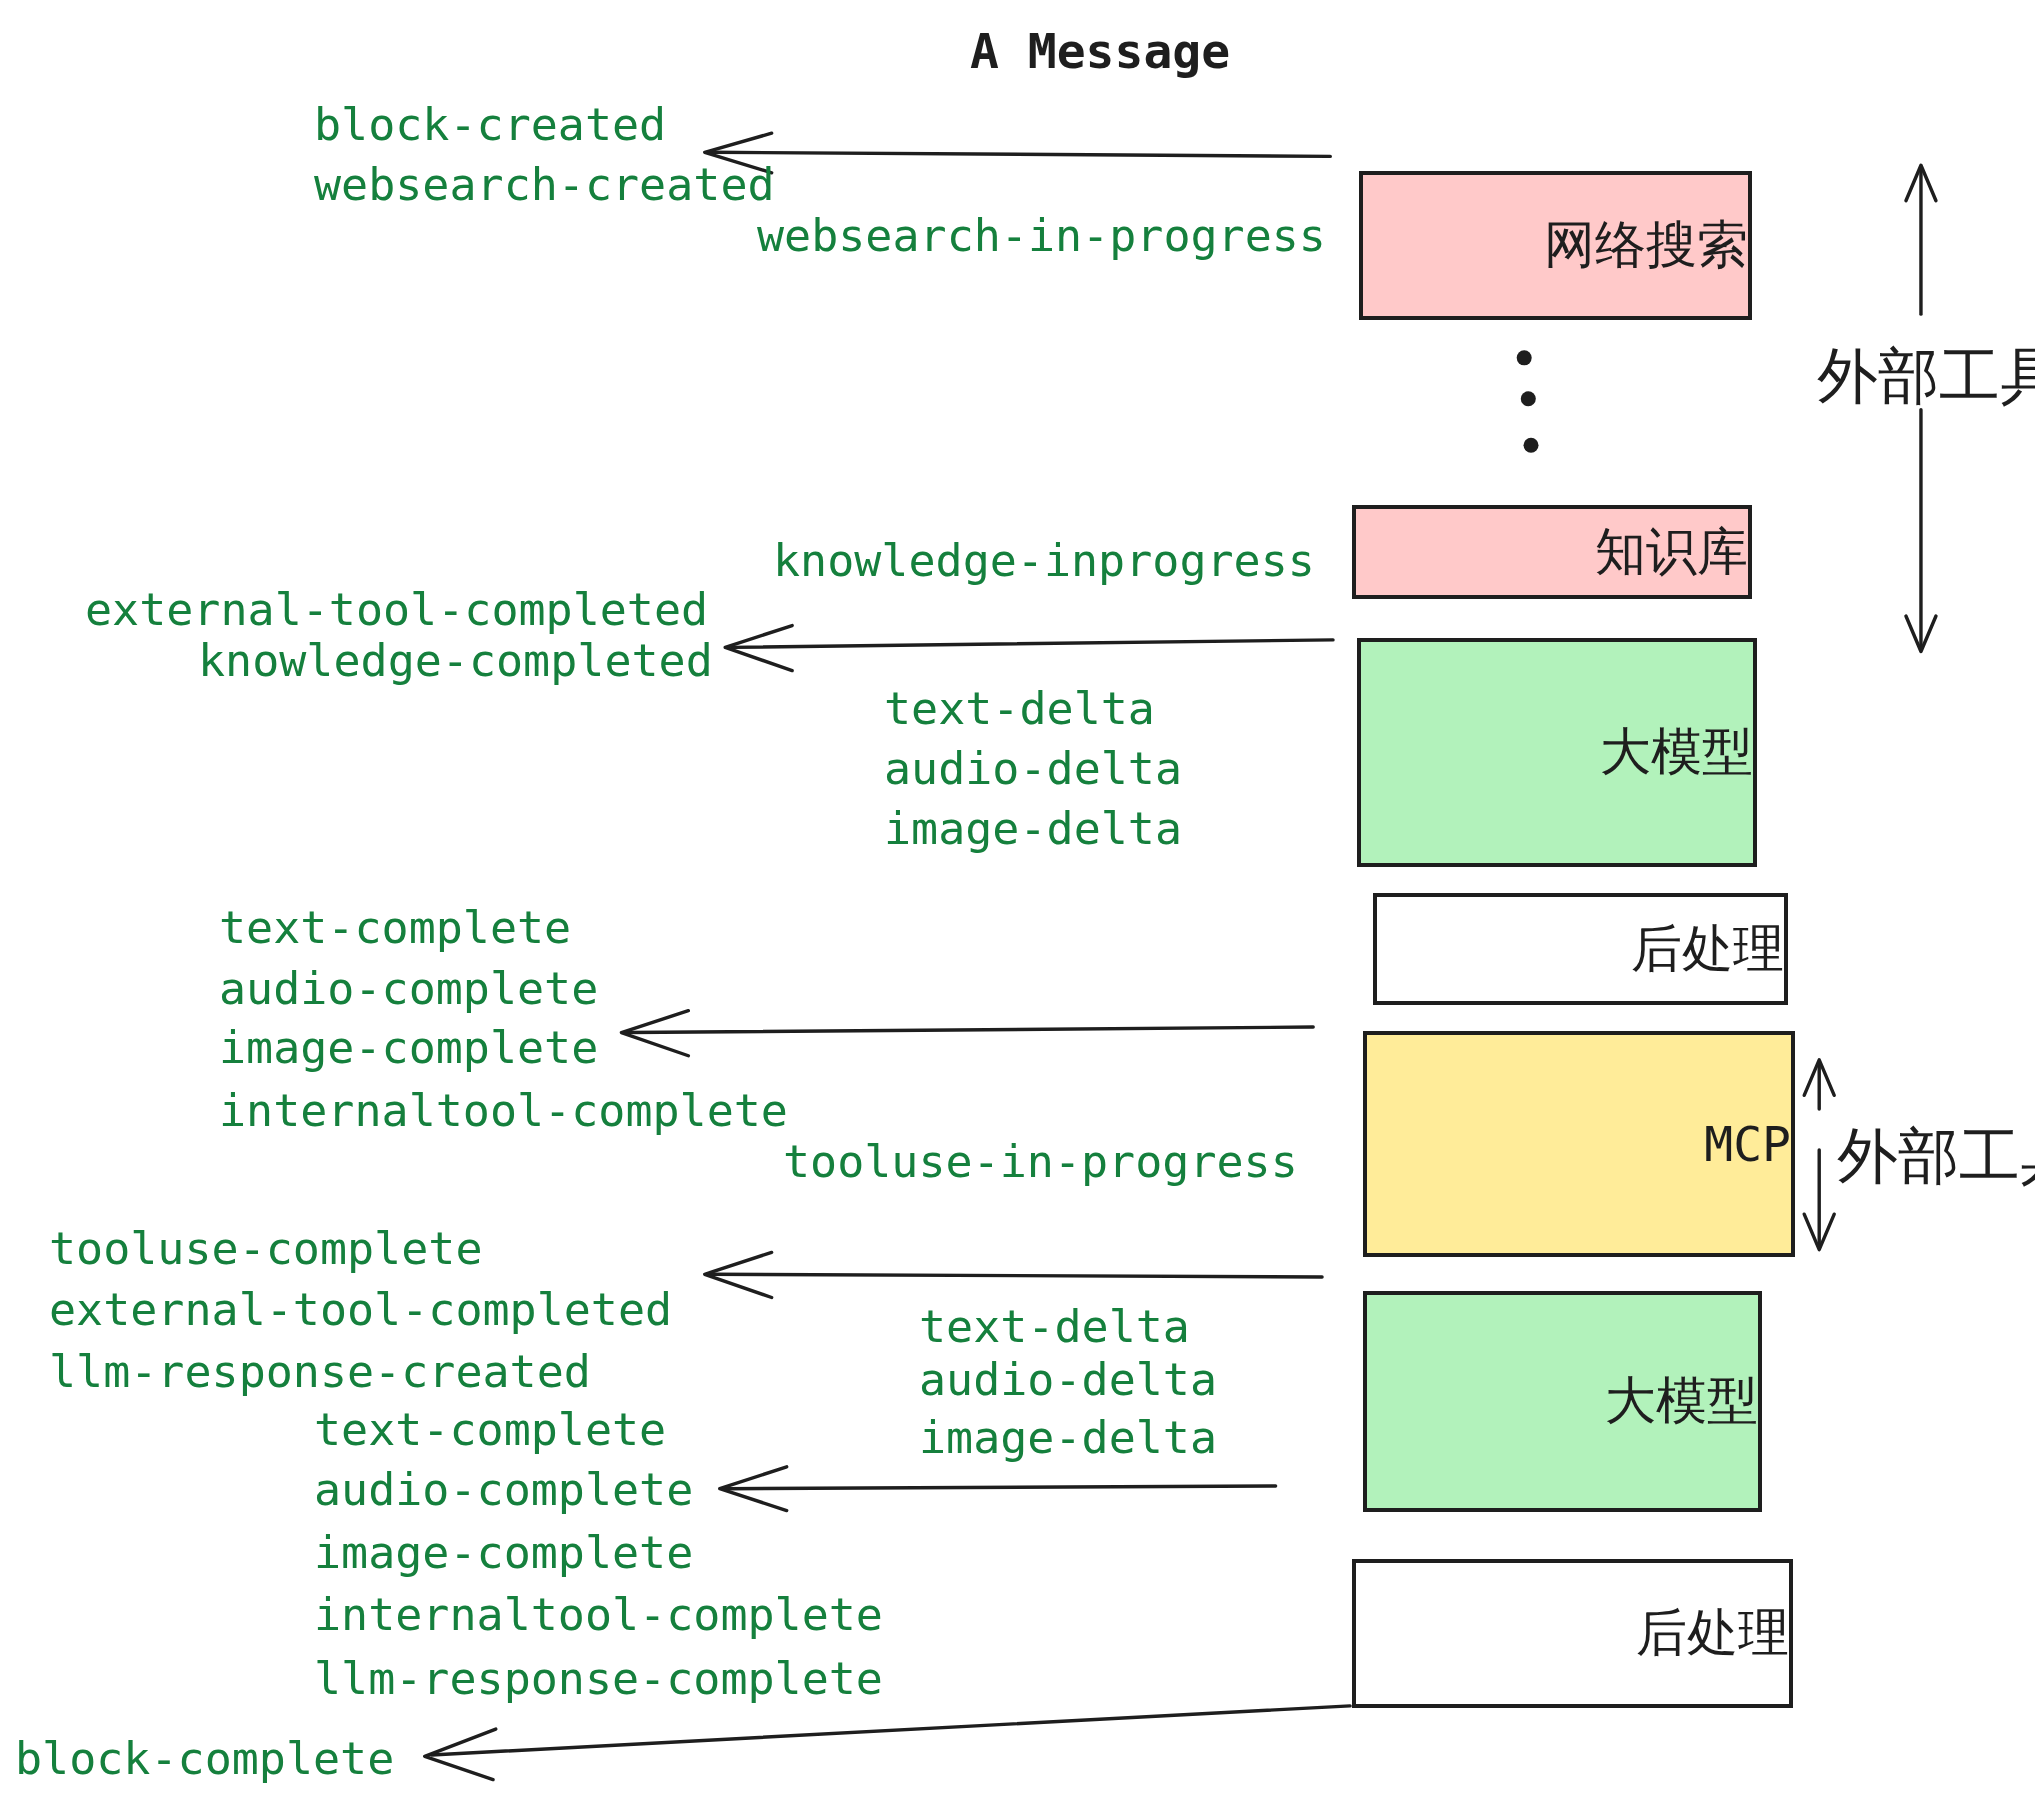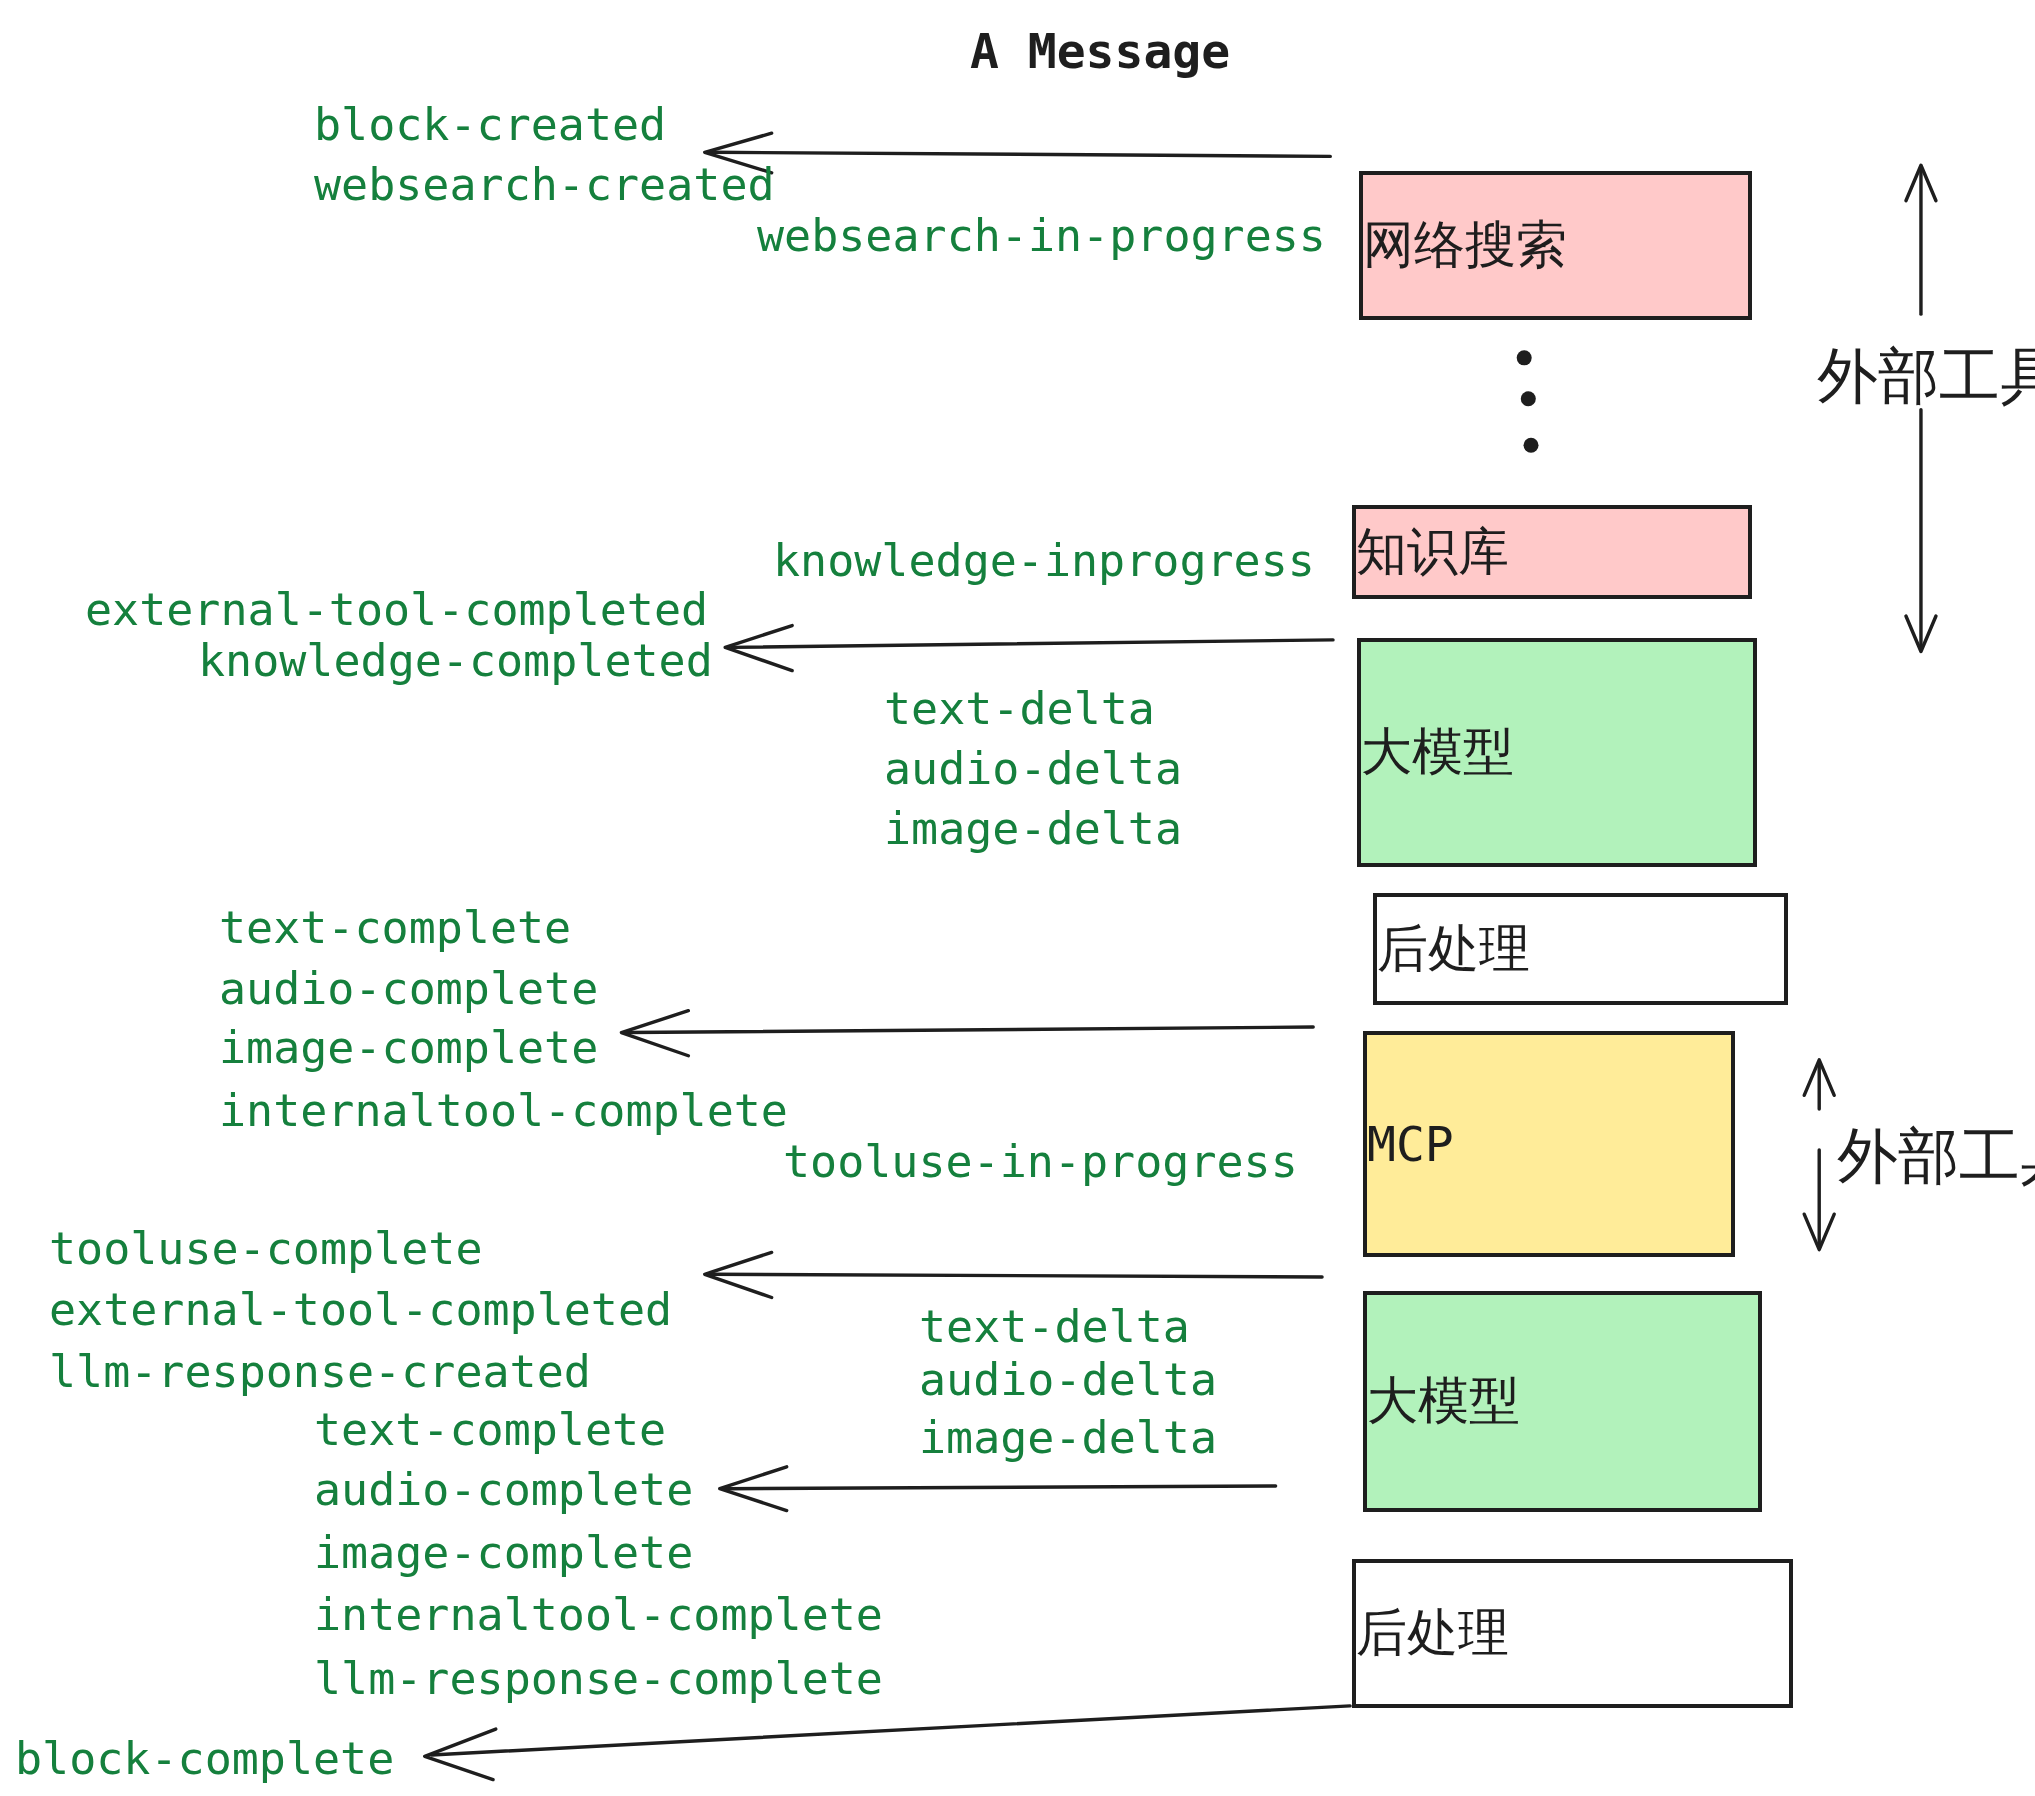--- a/index.html
+++ b/index.html
@@ -21,21 +21,21 @@
   .title{
     position:absolute;
     font-family:"DejaVu Sans Mono", monospace;
     font-size:48px;font-weight:bold;
     color:#1e1e1e;white-space:nowrap;
   }
   .box{
     position:absolute;
     border:4.8px solid #1e1e1e;
     box-sizing:border-box;
-    display:flex;align-items:center;justify-content:flex-start;
+    display:flex;align-items:center;justify-content:flex-end;
     background:#ffffff;
   }
   .box .lbl{
     font-family:"DejaVu Sans", "Liberation Sans", sans-serif;
     font-size:51px;color:#1e1e1e;white-space:nowrap;
   }
   .box .lbl.mono{
     font-family:"DejaVu Sans Mono", monospace;
     font-size:48px;
   }
@@ -134,21 +134,21 @@
   </div>
 
   <div class="box" style="left: 1357px; top: 638px; width: 400px; height: 229px; background: rgb(178, 242, 187);">
     <span class="lbl">大模型</span>
   </div>
 
   <div class="box" style="left: 1373px; top: 893px; width: 415px; height: 112px; background: rgb(255, 255, 255);">
     <span class="lbl">后处理</span>
   </div>
 
-  <div class="box" style="left: 1363px; top: 1031px; width: 372px; height: 226px; background: rgb(255, 236, 153);">
+  <div class="box" style="left: 1363px; top: 1031px; width: 432px; height: 226px; background: rgb(255, 236, 153);">
     <span class="lbl mono">MCP</span>
   </div>
 
   <div class="box" style="left: 1363px; top: 1291px; width: 399px; height: 221px; background: rgb(178, 242, 187);">
     <span class="lbl">大模型</span>
   </div>
 
   <div class="box" style="left: 1352px; top: 1559px; width: 441px; height: 149px; background: rgb(255, 255, 255);">
     <span class="lbl">后处理</span>
   </div>

